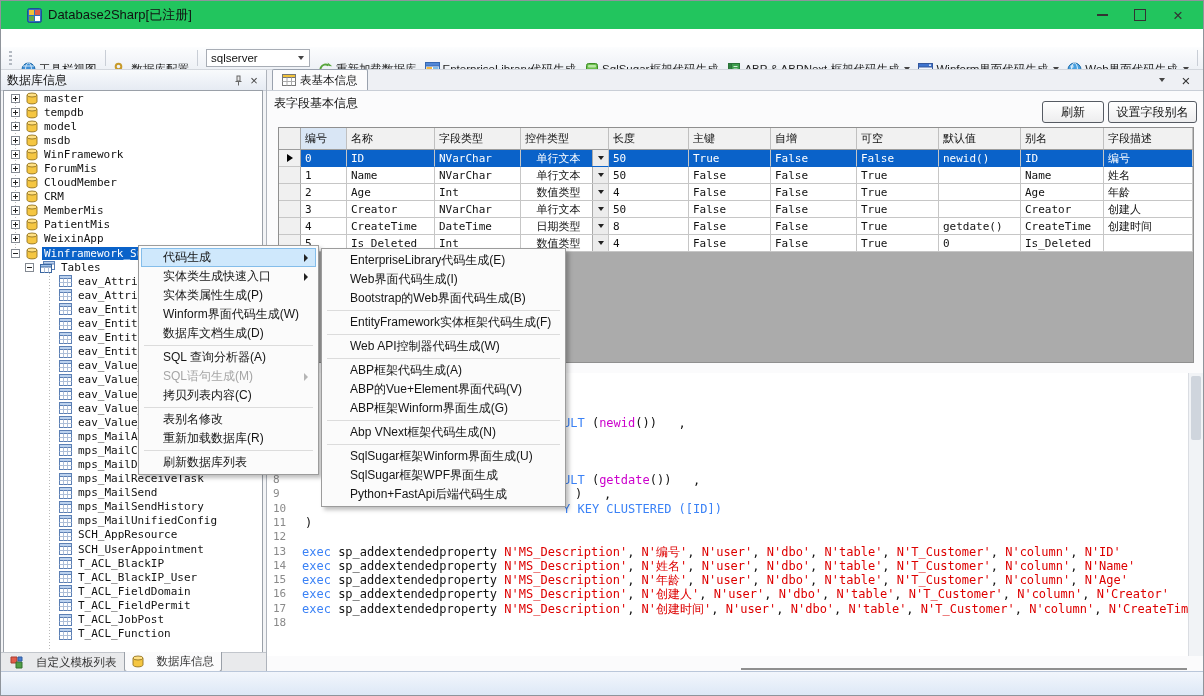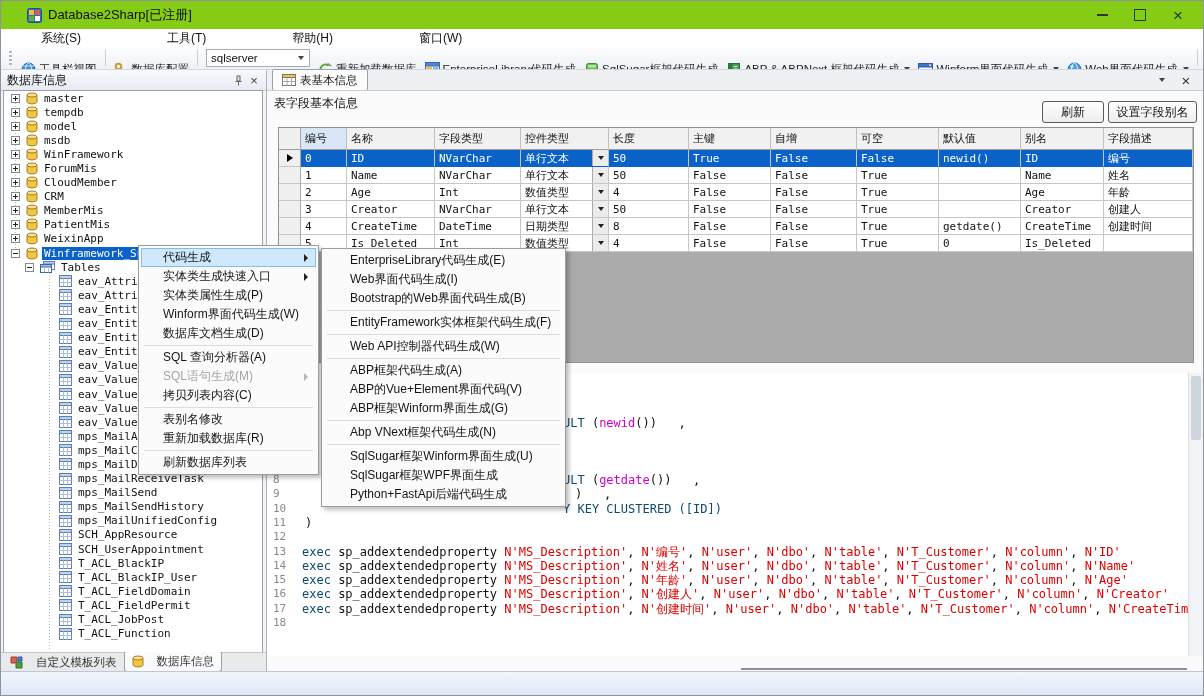--- a/index.html
+++ b/index.html
@@ -1,20 +1,20 @@
 <!DOCTYPE html>
 <html><head>
 <meta charset="utf-8">
 <style>
   html,body{margin:0;padding:0;background:#d8d8d8;}
   .screen{position:relative;width:1204px;height:696px;border:1px solid #8f949b;box-sizing:border-box;
     background:#fff;overflow:hidden;font-family:"Liberation Sans",sans-serif;}
 
   
-  #titlebar{position:absolute;left:0;top:0;right:0;height:28px;display:flex;align-items:center;padding-left:26px;background:#84cc16;}
+  #titlebar{position:absolute;left:0;top:0;right:0;height:28px;display:flex;align-items:center;padding-left:26px;background:#22c55e;}
   .app-title{font-size:13px;color:#111;margin-left:6px;}
   .win-btns{position:absolute;right:6px;top:0;height:28px;display:flex;}
   .win-btn{width:38px;height:28px;display:flex;align-items:center;justify-content:center;color:#333;}
   .glyph-min{width:11px;height:0;border-top:2px solid #333;}
   .glyph-max{width:10px;height:10px;border:1.5px solid #333;}
   .glyph-close{font-size:17px;line-height:1;}
 
   
   #menubar{position:absolute;left:0;top:28px;right:0;height:18px;display:flex;align-items:center;
     padding-left:40px;font-size:12px;color:#111;background:#fff;}
@@ -69,41 +69,41 @@
   #content{position:absolute;left:266px;top:90px;right:0;bottom:23px;background:#fbfbfc;}
   .section-label{position:absolute;left:7px;top:4px;font-size:12px;color:#111;}
   .btn{position:absolute;top:10px;height:22px;border:1px solid #565b63;border-radius:3px;background:linear-gradient(#ffffff,#ededee);
     font-size:12px;display:flex;align-items:center;justify-content:center;color:#111;box-sizing:border-box;}
   #btn-refresh{left:775px;width:62px;}
   #btn-alias{left:841px;width:89px;}
 
   
   #grid{position:absolute;left:11px;top:36px;width:916px;height:236px;border:1px solid #8f8f8f;background:#ababab;
     box-sizing:border-box;overflow:hidden;font-family:"DejaVu Sans Mono",monospace;}
-  .g-row{display:flex;height:17px;}
+  .g-row{display:flex;height:17px;text-align:center;}
   .g-row.hdr{height:22px;}
   .g-cell{box-sizing:border-box;border-right:1px solid #c6c6c6;border-bottom:1px solid #c6c6c6;font-size:11px;
     display:flex;align-items:center;padding:0 4px;white-space:nowrap;overflow:hidden;background:#fff;color:#111;flex:0 0 auto;}
   .hdr .g-cell{background:#f1f1f1;border-right:1px solid #c0c0c0;border-bottom:1px solid #9d9d9d;}
   .hdr .g-cell.curcol{background:#d9e6f5;}
   .g-cell.selcell{background:#f0f0f0;border-right-color:#a8a8a8;padding:0;justify-content:center;}
   .g-row.sel .g-cell:not(.selcell){background:#0a62c9;color:#fff;border-bottom-color:#0a62c9;}
   .cur-arrow{width:0;height:0;border-left:6px solid #000;border-top:4px solid transparent;border-bottom:4px solid transparent;}
   .combo-cell{padding:0 0 0 4px;}
   .combo-sp{flex:1;overflow:hidden;}
   .cb-btn{width:15px;align-self:stretch;background:#ececec;border-left:1px solid #ababab;display:flex;align-items:center;
     justify-content:center;flex:0 0 auto;}
   .cb-btn .tri-down{border-top-color:#222;}
 
   
   #code{position:absolute;left:0;top:282px;right:14px;bottom:16px;background:#fff;overflow:hidden;font-family:"DejaVu Sans Mono",monospace;}
   .code-line{display:flex;height:14.3px;line-height:14.3px;font-size:12px;white-space:pre;}
   .lnum{flex:0 0 35px;color:#8a8a8a;padding-left:6px;box-sizing:border-box;font-size:11px;}
   .lbody{display:block;}
-  .seg.kw{color:#0c4a6e;} .seg.str{color:#dd0000;} .seg.fn{color:#cc00cc;} .seg.pl{color:#111;}
+  .seg.kw{color:#3b82f6;} .seg.str{color:#dd0000;} .seg.fn{color:#cc00cc;} .seg.pl{color:#111;}
   #vscroll{position:absolute;right:0;top:282px;width:14px;bottom:16px;background:#f1f3f6;border-left:1px solid #dadde2;}
   #vscroll .thumb{position:absolute;left:2px;right:2px;top:3px;height:64px;background:#cfd5dd;border-radius:2px;}
   #hline{position:absolute;left:474px;right:16px;top:577px;height:2px;background:#8f8f8f;}
 
   
   #statusbar{position:absolute;left:0;bottom:0;right:0;height:23px;background:linear-gradient(#f2f6fc,#dde8f6);border-top:1px solid #bac7da;}
 
   
   .menu{position:absolute;background:#fbfbfb;border:1px solid #9c9c9c;box-shadow:3px 3px 4px rgba(0,0,0,0.25);
     padding:2px;z-index:100;box-sizing:border-box;}
@@ -137,26 +137,20 @@
       <div class="win-btn">
           <span class="glyph-min"></span>
         </div>
       <div class="win-btn">
           <span class="glyph-max"></span>
         </div>
       <div class="win-btn glyph-close">×</div>
     </div>
   </div>
 
-  <div id="menubar">
-      <div class="mb-item">系统(S)</div>
-      <div class="mb-item">工具(T)</div>
-      <div class="mb-item">帮助(H)</div>
-      <div class="mb-item">窗口(W)</div>
-    </div>
 
   <div id="toolbar">
       <div class="tb-btn">
         <span class="ico">
           <svg width="15" height="15" viewBox="0 0 15 15">
             <circle cx="7.5" cy="7.5" r="6.5" fill="#3f8fd6" stroke="#1f6aa8"></circle>
             <ellipse cx="7.5" cy="7.5" rx="3" ry="6.5" fill="none" stroke="#cfe6f8"></ellipse>
             <path d="M1 7.5h13M2 4h11M2 11h11" stroke="#cfe6f8" fill="none"></path>
           </svg>
         </span>

